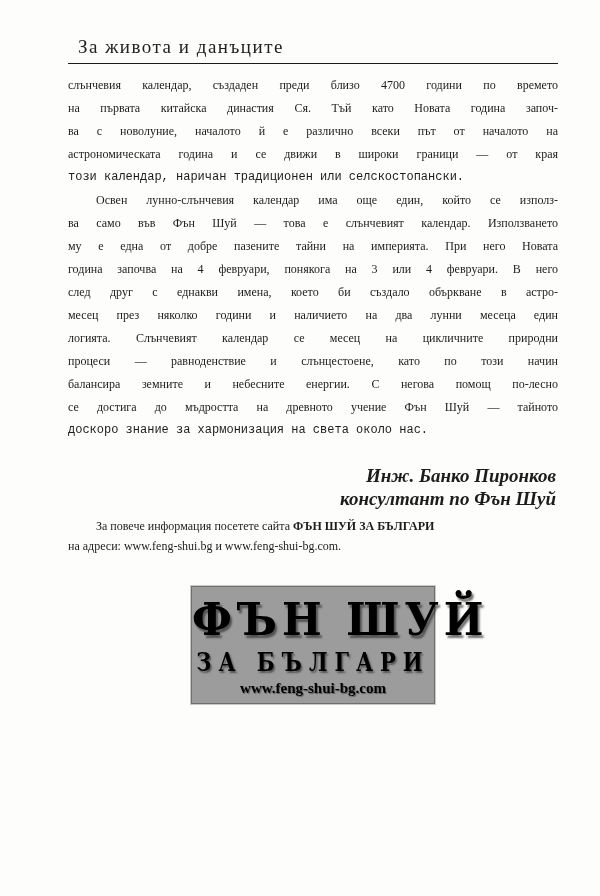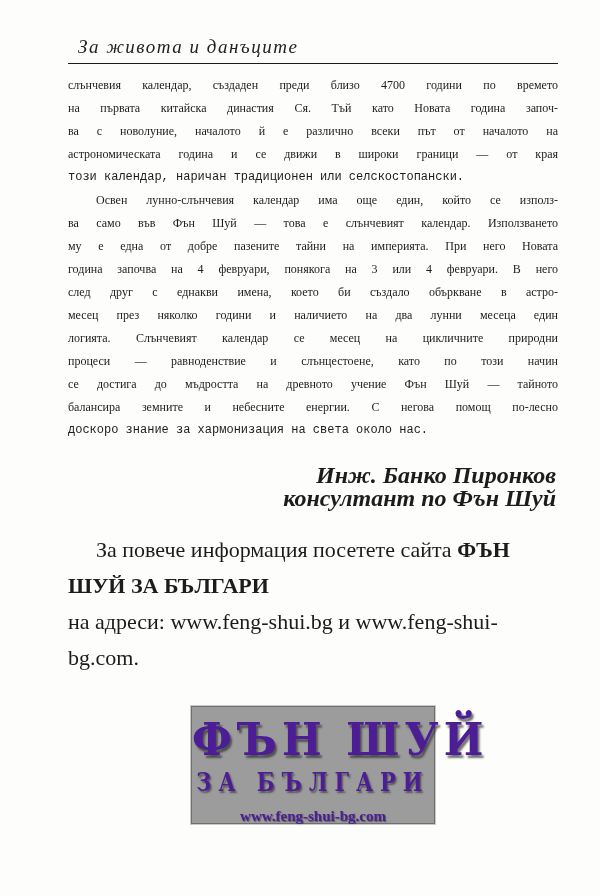--- a/index.html
+++ b/index.html
@@ -18,21 +18,20 @@
     overflow: hidden;
     box-sizing: border-box;
   }
   .content {
     position: absolute;
     left: 68px;
     top: 36px;
     width: 490px;
   }
   .running-header {
-    font-style: italic;
     font-size: 19px;
     letter-spacing: 1.5px;
     padding-left: 10px;
     color: #222;
   }
   .header-rule {
     margin-top: 5px;
     height: 0;
     border-bottom: 1.6px solid #1a1a1a;
   }
@@ -50,42 +49,42 @@
     font-family: Liberation Mono, monospace;
   }
   .paragraph.indent-first .line:first-child {
     text-indent: 28px;
   }
   .signature {
     margin-top: 22px;
     text-align: right;
     font-weight: bold;
     font-style: italic;
-    font-size: 24px;
+    font-size: 19px;
     line-height: 23px;
     padding-right: 2px;
   }
   .info {
-    margin-top: 22px;
-    font-size: 22px;
-    line-height: 36px;
+    margin-top: 6px;
+    font-size: 12px;
+    line-height: 20px;
   }
   .info-line1 {
     text-indent: 28px;
   }
   .banner {
     margin: 30px auto 0 auto;
     width: 244px;
     height: 118px;
     background: #9c9c9c;
     border: 1px solid #6f6f6f;
     outline: 1px solid #c9c9c9;
     box-sizing: border-box;
     text-align: center;
-    color: #4c1d95;
+    color: #000000;
   }
   .banner-title {
     margin-top: 10px;
     font-family: "DejaVu Serif", serif;
     font-size: 42px;
     line-height: 46px;
     letter-spacing: 5px;
     font-weight: bold;
     transform: scaleY(1.05);
     text-shadow: 2px 3px 2px rgba(40,40,40,0.65);
@@ -96,21 +95,21 @@
     font-family: "DejaVu Serif", serif;
     font-size: 21px;
     line-height: 22px;
     font-weight: bold;
     letter-spacing: 7px;
     transform: scaleY(1.25);
     text-shadow: 1.5px 2px 1.5px rgba(40,40,40,0.6);
     white-space: nowrap;
   }
   .banner-url {
-    margin-top: 15px;
+    margin-top: 7px;
     font-family: "Liberation Serif", serif;
     font-size: 15px;
     font-weight: bold;
     text-shadow: 1px 1px 1px rgba(40,40,40,0.55);
   }
 </style>
 </head>
 <body>
 
 <div class="page">
@@ -131,22 +130,22 @@
         </div>
       <div class="paragraph indent-first">
           <div class="line">Освен лунно-слънчевия календар има още един, който се използ-</div>
           <div class="line">ва само във Фън Шуй — това е слънчевият календар. Използването</div>
           <div class="line">му е една от добре пазените тайни на империята. При него Новата</div>
           <div class="line">година започва на 4 февруари, понякога на 3 или 4 февруари. В него</div>
           <div class="line">след друг с еднакви имена, което би създало объркване в астро-</div>
           <div class="line">месец през няколко години и наличието на два лунни месеца един</div>
           <div class="line">логията. Слънчевият календар се месец на цикличните природни</div>
           <div class="line">процеси — равноденствие и слънцестоене, като по този начин</div>
+          <div class="line">балансира земните и небесните енергии. С негова помощ по-лесно</div>
           <div class="line">се достига до мъдростта на древното учение Фън Шуй — тайното</div>
-          <div class="line">балансира земните и небесните енергии. С негова помощ по-лесно</div>
           <div class="line last">доскоро знание за хармонизация на света около нас.</div>
         </div>
     </div>
 
     <div class="signature">
       <div>Инж. Банко Пиронков</div>
       <div>консултант по Фън Шуй</div>
     </div>
 
     <div class="info">

